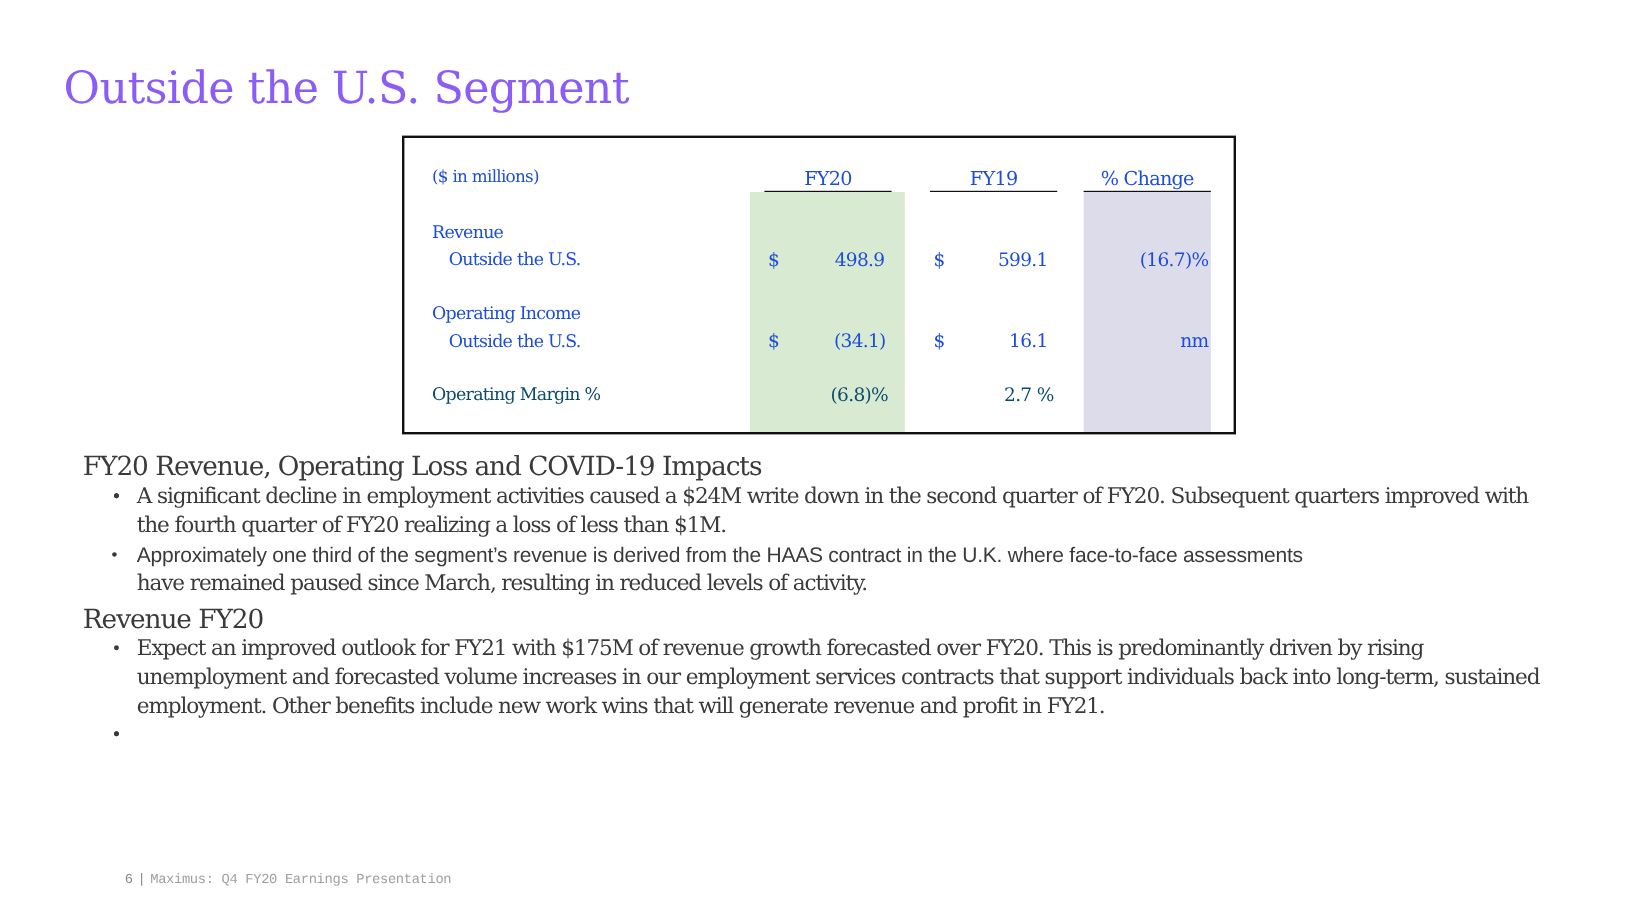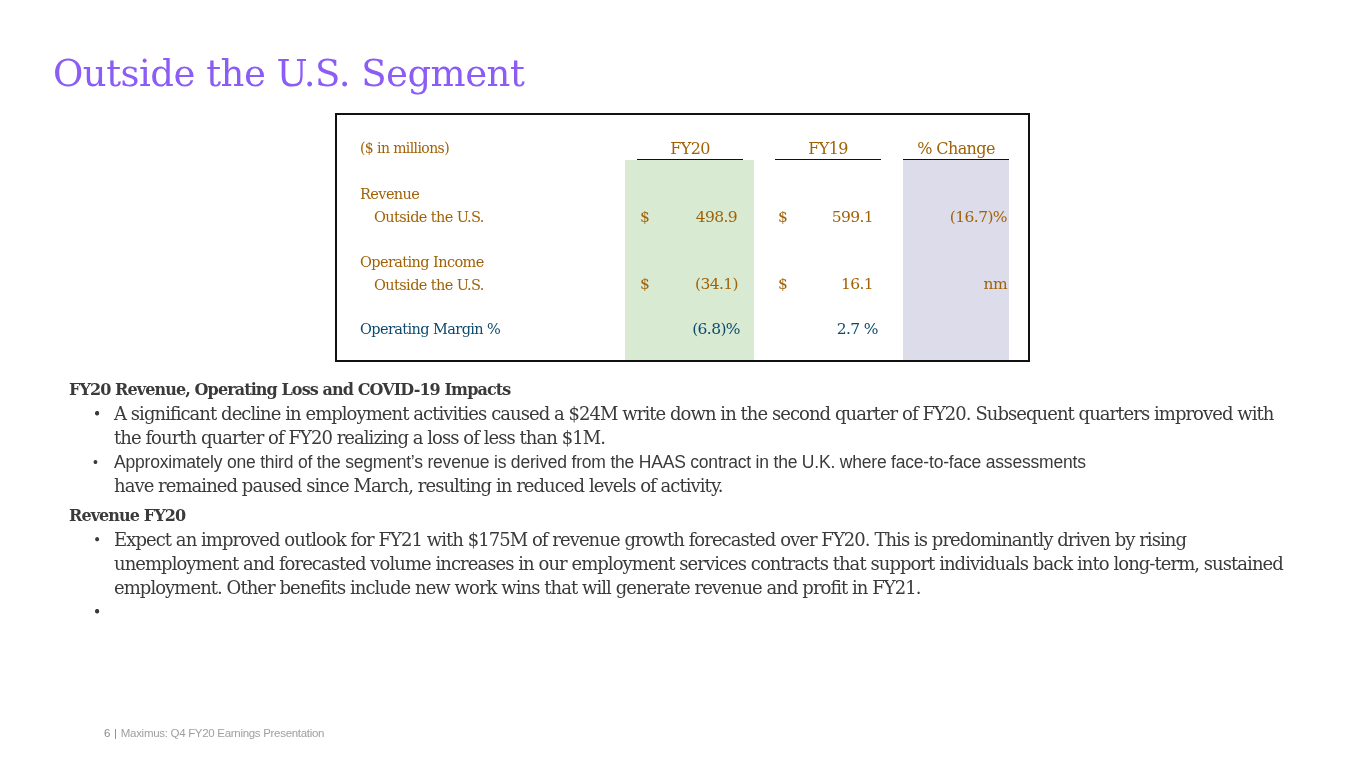--- a/index.html
+++ b/index.html
@@ -40,21 +40,21 @@
       position: absolute;
       top: 45px;
       bottom: 0;
     }
     .col-bg.fy20 { left: 288px; width: 129px; background: #d9ead3; }
     .col-bg.chg  { left: 566px; width: 106px; background: #dcdcea; }
     .tcell {
       position: absolute;
       font-family: "DejaVu Serif", serif;
       font-size: 15px;
-      color: #a16207;
+      color: #1d4ed8;
       white-space: nowrap;
       letter-spacing: -0.6px;
     }
     .hdr {
       top: 24px;
       font-size: 16px;
       text-align: center;
       border-bottom: 1.5px solid #111;
       padding-bottom: 0px;
       line-height: 20px;
@@ -68,25 +68,25 @@
 
     .body-text {
       position: absolute;
       left: 69px;
       top: 378px;
       width: 1230px;
       font-family: "DejaVu Serif", serif;
       color: #404040;
     }
     .section-head {
-      font-size: 16px;
+      font-size: 22px;
       line-height: 24px;
       letter-spacing: -0.9px;
       margin: 0;
-      font-weight: bold;
+      font-weight: normal;
       color: #3a3a3a;
     }
     .bullets {
       list-style: none;
       margin: 0 0 0 0;
       padding: 0;
     }
     .bullet {
       position: relative;
       padding-left: 45px;
@@ -110,21 +110,21 @@
     .bullet .serif-tail {
       font-family: "DejaVu Serif", serif;
       letter-spacing: -0.95px;
       font-size: 18px;
     }
     .section2 { margin-top: 6px; }
     .footer {
       position: absolute;
       left: 104px;
       top: 727px;
-      font-family: Liberation Sans, sans-serif;
+      font-family: Liberation Mono, monospace;
       font-size: 11.5px;
       color: #a0a0a0;
       white-space: nowrap;
       letter-spacing: -0.3px;
     }
     .footer .pg { color: #8a8a8a; }
     .footer .sep { margin: 0 4px; color: #8a8a8a; }
   </style>
 </head>
 <body>

